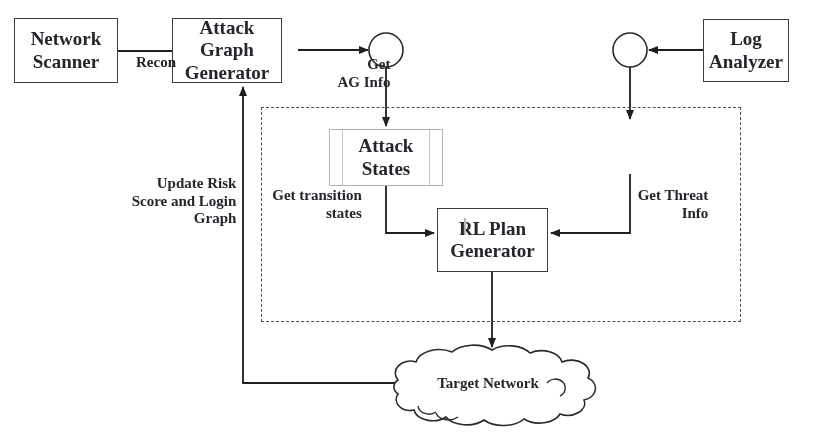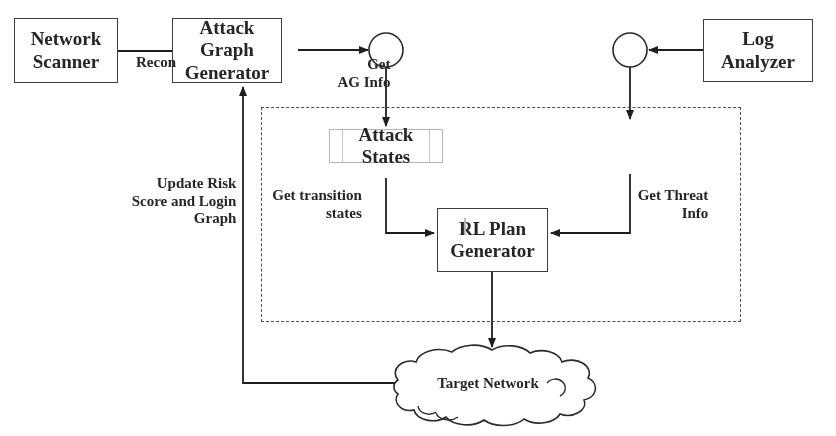--- a/index.html
+++ b/index.html
@@ -35,22 +35,22 @@
     text-align: center;
     color: #25252c;
     font-weight: 700;
     font-size: 19px;
     line-height: 1.16;
     z-index: 2;
   }
   .node .lbl { white-space: pre-line; }
   #network-scanner        { left: 14px;  top: 18px;  width: 104px; height: 65px; border: 1.8px solid #3d3d3d; }
   #attack-graph-generator { left: 172px; top: 18px;  width: 110px; height: 65px; border: 1.8px solid #3d3d3d; }
-  #log-analyzer           { left: 703px; top: 19px;  width: 110px; height: 63px; border: 1.8px solid #3d3d3d; }
-  #attack-states          { left: 329px; top: 129px; width: 114px; height: 34px; border: 1.5px solid #b5b5b5; }
+  #log-analyzer           { left: 703px; top: 19px;  width: 86px; height: 63px; border: 1.8px solid #3d3d3d; }
+  #attack-states          { left: 329px; top: 129px; width: 114px; height: 57px; border: 1.5px solid #b5b5b5; }
   #threat-evidence        { left: 577px; top: 122px; width: 106px; height: 51px; border: 1.5px solid #b5b5b5; border-radius: 10px; }
   #rl-plan-generator      { left: 437px; top: 208px; width: 111px; height: 64px; border: 1.8px solid #3d3d3d; }
   .as-stripe {
     position: absolute; top: 0; bottom: 0; width: 0;
     border-left: 1.5px solid #c4c4c4;
   }
   .as-stripe.left  { left: 12px; }
   .as-stripe.right { right: 12px; }
   .caret-artifact {
     position: absolute;

